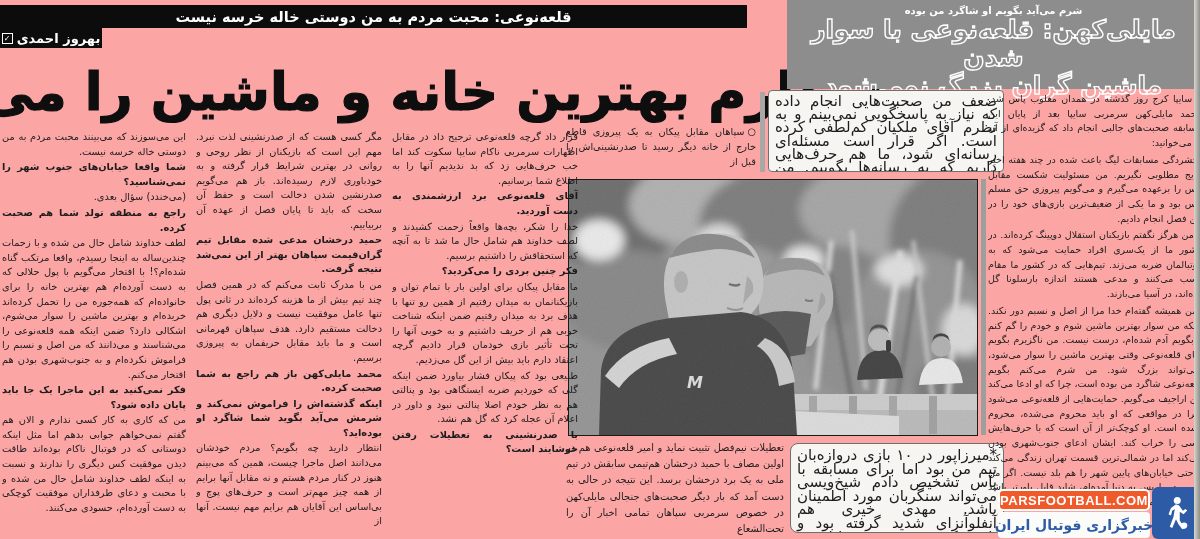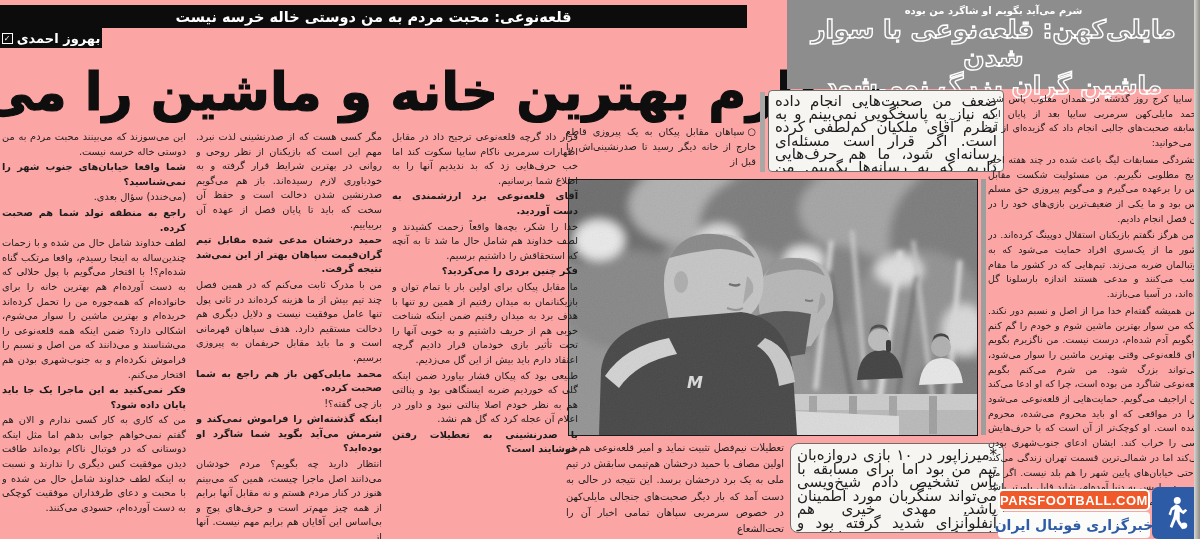--- a/index.html
+++ b/index.html
@@ -246,21 +246,20 @@
     <p>ما مقابل پیکان برای اولین بار با تمام توان و بازیکنانمان به میدان رفتیم از همین رو تنها با هدف برد به میدان رفتیم ضمن اینکه شناخت خوبی هم از حریف داشتیم و به خوبی آنها را تحت تأثیر بازی خودمان قرار دادیم گرچه اعتقاد دارم باید بیش از این گل می‌زدیم.</p>
     <p>طبیعی بود که پیکان فشار بیاورد ضمن اینکه گلی که خوردیم ضربه ایستگاهی بود و پنالتی هم به نظر خودم اصلا پنالتی نبود و داور در اعلام آن عجله کرد که گل هم نشد.</p>
     <p class="q">با صدرنشینی به تعطیلات رفتن خوشایند است؟</p>
   </div>
 
   <div class="col col-mid ptxt">
     <p>مگر کسی هست که از صدرنشینی لذت نبرد. مهم این است که بازیکنان از نظر روحی و روانی در بهترین شرایط قرار گرفته و به خودباوری لازم رسیده‌اند. باز هم می‌گویم صدرنشین شدن دخالت است و حفظ آن سخت که باید تا پایان فصل از عهده آن بربیاییم.</p>
     <p class="q">حمید درخشان مدعی شده مقابل تیم گران‌قیمت سپاهان بهتر از این نمی‌شد نتیجه گرفت.</p>
     <p>من با مدرک ثابت می‌کنم که در همین فصل چند تیم بیش از ما هزینه کرده‌اند در ثانی پول تنها عامل موفقیت نیست و دلایل دیگری هم دخالت مستقیم دارد. هدف سپاهان قهرمانی است و ما باید مقابل حریفمان به پیروزی برسیم.</p>
     <p class="q">محمد مایلی‌کهن باز هم راجع به شما صحبت کرده.</p>
-    <p>باز چی گفته؟!</p>
     <p class="q">اینکه گذشته‌اش را فراموش نمی‌کند و شرمش می‌آید بگوید شما شاگرد او بوده‌اید؟</p>
     <p>انتظار دارید چه بگویم؟ مردم خودشان می‌دانند اصل ماجرا چیست، همین که می‌بینم هنوز در کنار مردم هستم و نه مقابل آنها برایم از همه چیز مهم‌تر است و حرف‌های پوچ و بی‌اساس این آقایان هم برایم مهم نیست. آنها از</p>
   </div>
 
   <div class="col col-left ptxt">
     <p>این می‌سوزند که می‌بینند محبت مردم به من دوستی خاله خرسه نیست.</p>
     <p class="q">شما واقعا خیابان‌های جنوب شهر را نمی‌شناسید؟</p>
     <p>(می‌خندد) سؤال بعدی.</p>
     <p class="q">راجع به منطقه تولد شما هم صحبت کرده.</p>
     <p>لطف خداوند شامل حال من شده و با زحمات چندین‌ساله به اینجا رسیدم، واقعا مرتکب گناه شده‌ام؟! با افتخار می‌گویم با پول حلالی که به دست آورده‌ام هم بهترین خانه را برای خانواده‌ام که همه‌جوره من را تحمل کرده‌اند خریده‌ام و بهترین ماشین را سوار می‌شوم، اشکالی دارد؟ ضمن اینکه همه قلعه‌نوعی را می‌شناسند و می‌دانند که من اصل و نسبم را فراموش نکرده‌ام و به جنوب‌شهری بودن هم افتخار می‌کنم.</p>

